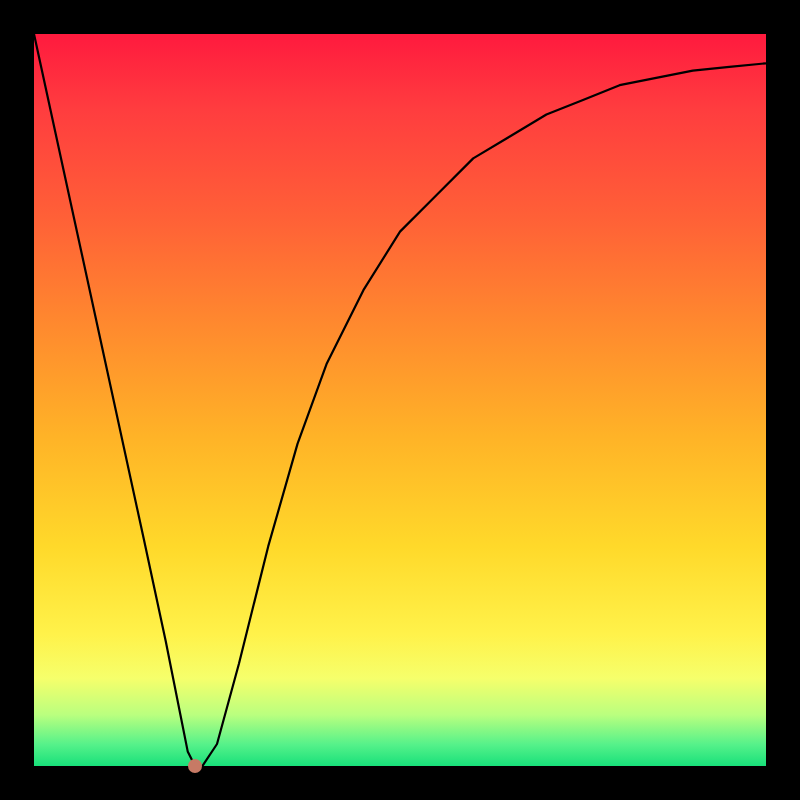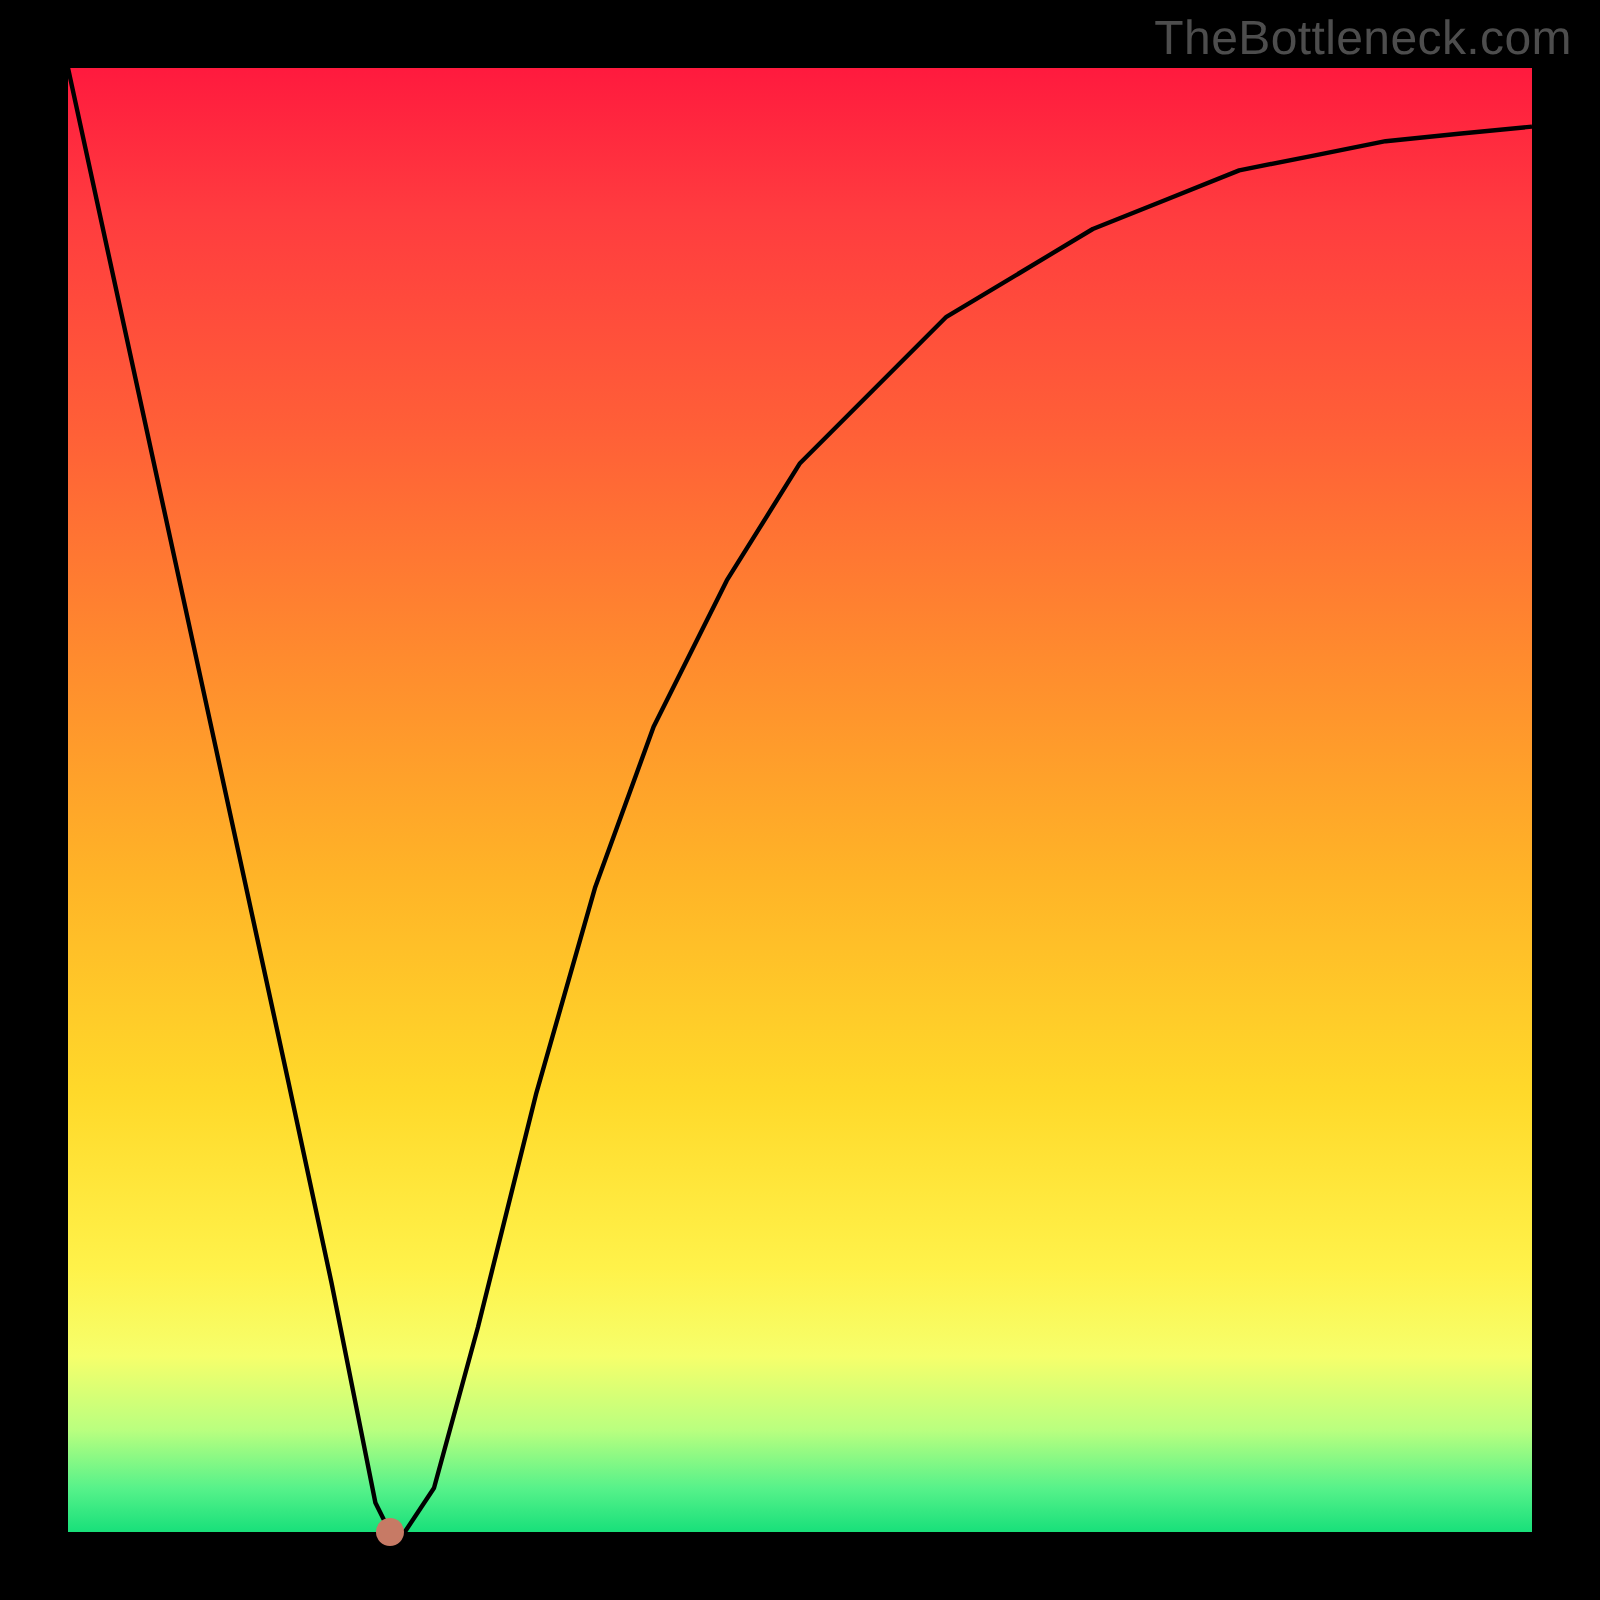--- a/index.html
+++ b/index.html
@@ -78,15 +78,14 @@
   <div class="plot-area">
 
     <svg class="curve" viewBox="0 0 732 732" preserveAspectRatio="none">
       <path id="curve-path" d="M0.0 0.0 L36.6 168.4 L73.2 336.7 L109.8 505.1 L131.8 607.6 L146.4 680.8 L153.7 717.4 L161.0 732.0 L168.4 732.0 L183.0 710.0 L205.0 629.5 L234.2 512.4 L263.5 409.9 L292.8 329.4 L329.4 256.2 L366.0 197.6 L402.6 161.0 L439.2 124.4 L475.8 102.5 L512.4 80.5 L549.0 65.9 L585.6 51.2 L622.2 43.9 L658.8 36.6 L695.4 32.9 L732.0 29.3"></path>
     </svg>
 
     <div class="min-dot" id="min-dot" style="left: 161.04px; top: 732px; background: rgb(199, 122, 101);"></div>
 
   </div>
 
-  <div class="attribution">TheBottleneck.com</div>
 
 </div>
 
 </body></html>

